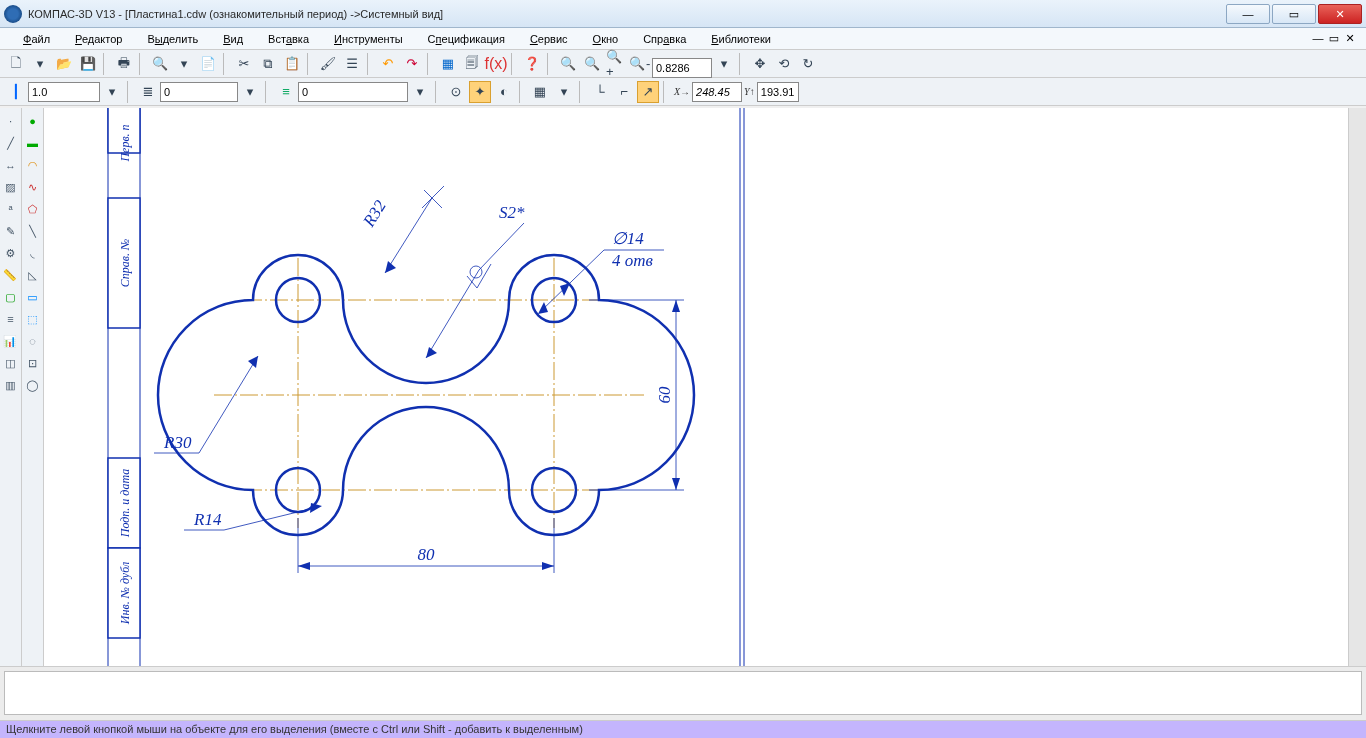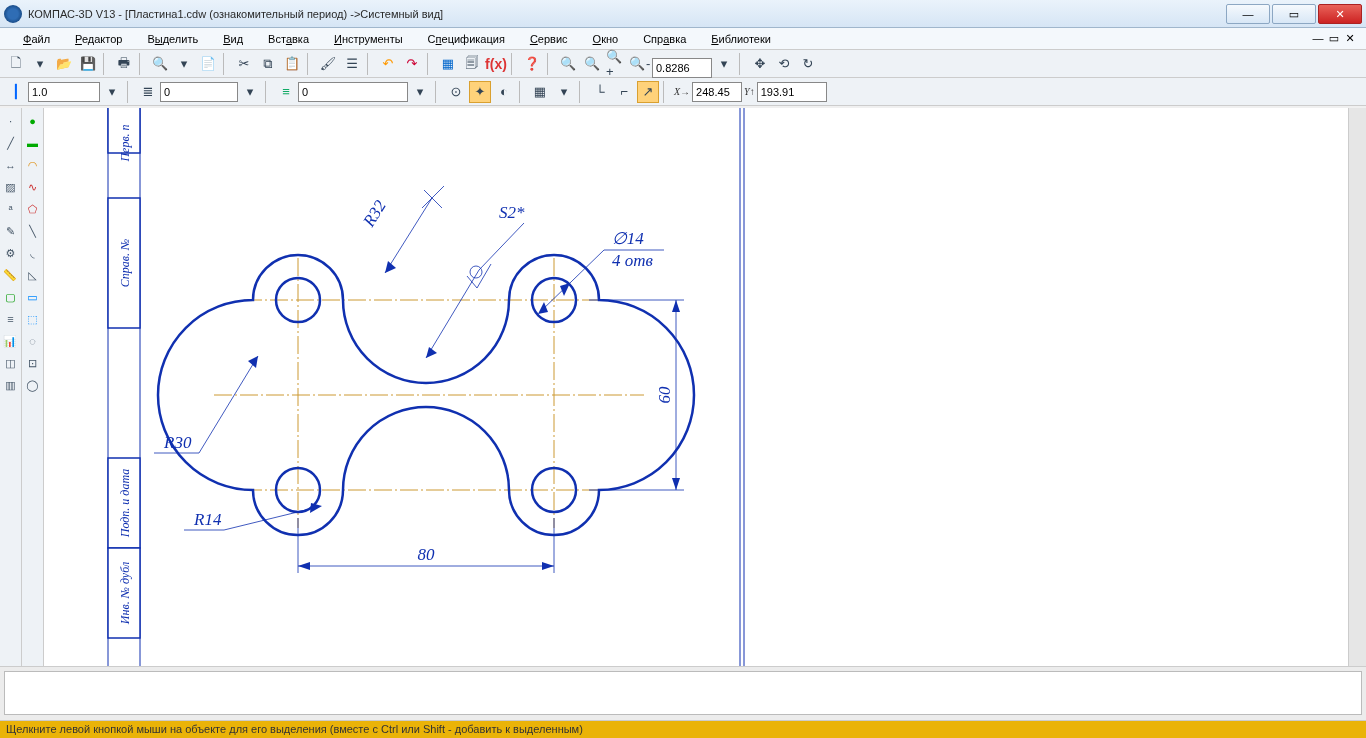--- a/index.html
+++ b/index.html
@@ -31,21 +31,21 @@
 .workarea { position: absolute; top: 108px; left: 0; right: 0; bottom: 72px; display: flex; background: #f4f4f4; }
 .vtoolbar { width: 22px; background: #eef2f6; border-right: 1px solid #ccc; display: flex; flex-direction: column; align-items: center; padding-top: 2px; }
 .vtoolbar .vb { width: 18px; height: 18px; margin: 2px 0; display: flex; align-items: center; justify-content: center; font-size: 11px; color: #456; }
 .canvas-wrap { flex: 1; background: #fff; position: relative; overflow: hidden; }
 .canvas-wrap svg { position: absolute; top: 0; left: 0; }
 .scrollbar-v { width: 18px; background: #e6e6e6; border-left: 1px solid #ccc; }
 
 
 .bottom-panel { position: absolute; left: 0; right: 0; bottom: 18px; height: 54px; background: #ececec; border-top: 1px solid #ccc; padding: 4px; }
 .bottom-panel .rect { height: 44px; background: #fff; border: 1px solid #bbb; }
-.statusbar { position: absolute; left: 0; right: 0; bottom: 0; height: 18px; background: #eab308; border-top: 1px solid #ccc; padding: 2px 6px; font-size: 11px; color: #333; }
+.statusbar { position: absolute; left: 0; right: 0; bottom: 0; height: 18px; background: #c4b5fd; border-top: 1px solid #ccc; padding: 2px 6px; font-size: 11px; color: #333; }
 
 
 .part-outline { fill: none; stroke: #1030b0; stroke-width: 2.5; }
 .thin { fill: none; stroke: #1030b0; stroke-width: 1; }
 .axis { fill: none; stroke: #cc9933; stroke-width: 1; stroke-dasharray: 18 3 2 3; }
 .dim { fill: none; stroke: #1030b0; stroke-width: 0.8; }
 .dimtext { font-family: "Times New Roman", serif; font-style: italic; font-size: 17px; fill: #1030b0; }
 .framebox { fill: #fff; stroke: #1030b0; stroke-width: 1.5; }
 .frametext { font-family: "Times New Roman", serif; font-style: italic; font-size: 12px; fill: #1030b0; }
 
@@ -101,21 +101,21 @@
   <div class="tbtn">📋</div>
   <div class="tsep"></div>
   <div class="tbtn">🖌</div>
   <div class="tbtn">☰</div>
   <div class="tsep"></div>
   <div class="tbtn" style="color:#f90">↶</div>
   <div class="tbtn" style="color:#c03">↷</div>
   <div class="tsep"></div>
   <div class="tbtn" style="color:#06c">▦</div>
   <div class="tbtn">🗐</div>
-  <div class="tbtn" style="color:#d33;font-weight:bold;font-size:14px">f(x)</div>
+  <div class="tbtn" style="color:#d33;font-weight:normal;font-size:16px">f(x)</div>
   <div class="tsep"></div>
   <div class="tbtn">❓</div>
   <div class="tsep"></div>
   <div class="tbtn">🔍</div>
   <div class="tbtn">🔍</div>
   <div class="tbtn">🔍+</div>
   <div class="tbtn">🔍-</div>
   <input class="tcombo" style="width: 60px; margin-top: 8px;" value="0.8286">
   <div class="tbtn">▾</div>
   <div class="tsep"></div>
@@ -142,23 +142,23 @@
   <div class="tbtn">◐</div>
   <div class="tsep"></div>
   <div class="tbtn">▦</div>
   <div class="tbtn">▾</div>
   <div class="tsep"></div>
   <div class="tbtn">└</div>
   <div class="tbtn">⌐</div>
   <div class="tbtn active">↗</div>
   <div class="tsep"></div>
   <span class="tlabel" style="font-family:serif;font-style:italic">X→</span>
-  <input class="tcombo" style="width: 50px;" value="248.45">
+  <input class="tcombo" style="width: 50px; font-style: italic;" value="248.45">
   <span class="tlabel" style="font-family:serif;font-style:italic">Y↑</span>
-  <input class="tcombo" style="width: 70px;" value="193.91">
+  <input class="tcombo" style="width: 42px; text-align: center;" value="193.91">
 </div>
 
 <div class="workarea">
 
   <div class="vtoolbar">
     <div class="vb">·</div>
     <div class="vb">╱</div>
     <div class="vb">↔</div>
     <div class="vb">▨</div>
     <div class="vb">ᵃ</div>

